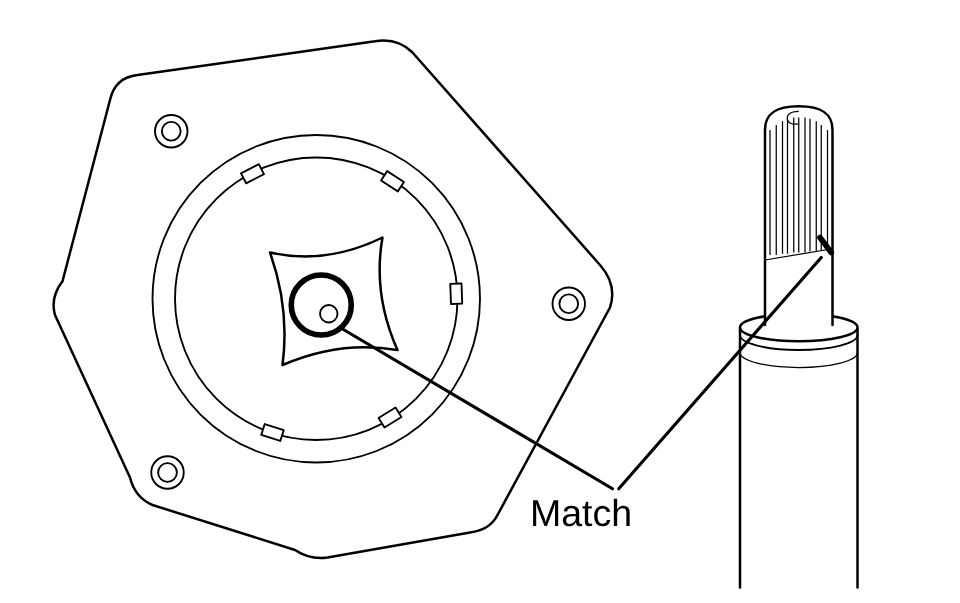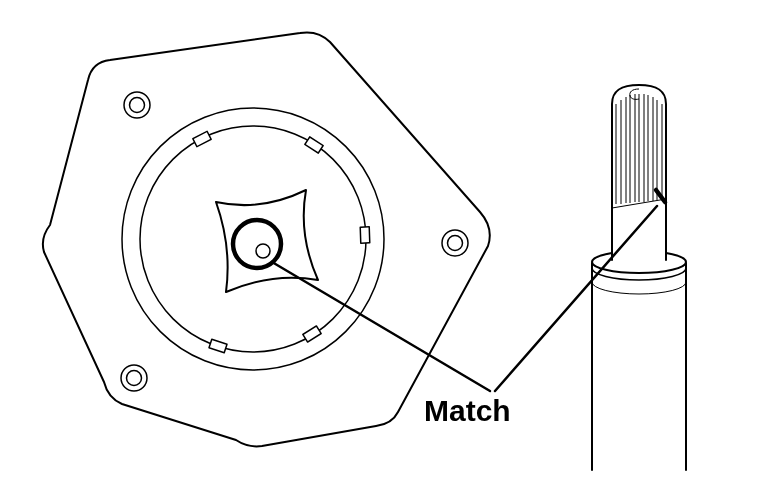--- a/index.html
+++ b/index.html
@@ -3,21 +3,20 @@
 <meta charset="utf-8">
 <style>
   html, body { margin: 0; padding: 0; background: #ffffff; }
   .canvas {
     position: relative;
     width: 768px;
     height: 482px;
     background: #ffffff;
     overflow: hidden;
     font-family: "Liberation Sans", sans-serif;
-    font-weight: bold;
   }
   svg { display: block; }
   .ln   { fill: none; stroke: #000000; stroke-width: 2;   stroke-linejoin: round; stroke-linecap: round; }
   .ln15 { fill: none; stroke: #000000; stroke-width: 1.5; stroke-linejoin: round; stroke-linecap: round; }
   .ln1  { fill: none; stroke: #000000; stroke-width: 1;   stroke-linecap: butt; }
   .bold { fill: none; stroke: #000000; stroke-width: 4.5; stroke-linejoin: round; stroke-linecap: round; }
   .wht  { fill: #ffffff; stroke: #000000; stroke-width: 1.5; stroke-linejoin: round; }
   .fillw{ fill: #ffffff; stroke: none; }
   .leader { fill: none; stroke: #000000; stroke-width: 2.5; stroke-linecap: round; }
   .label-text { font-family: "Liberation Sans", sans-serif; font-size: 30px; fill: #000000; }

